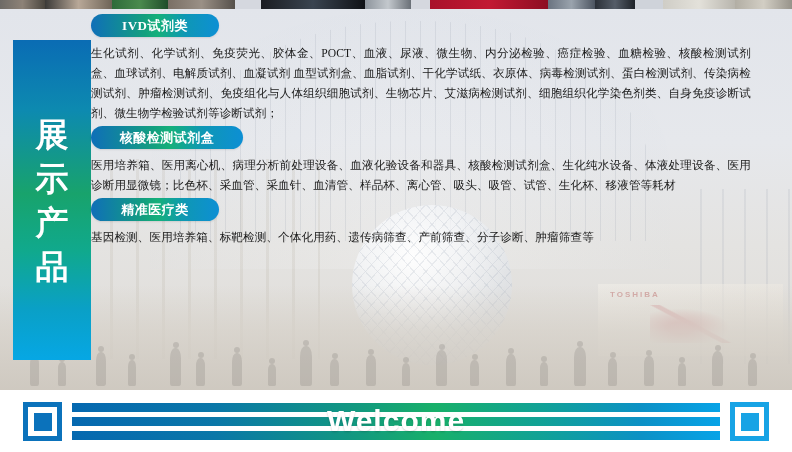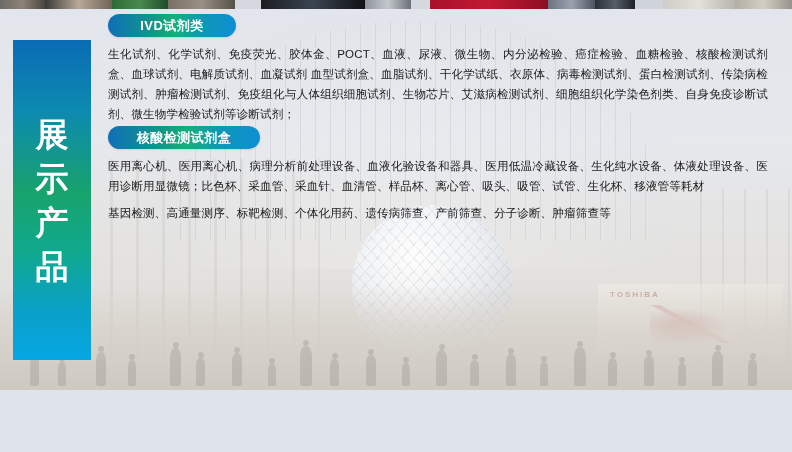--- a/index.html
+++ b/index.html
@@ -121,21 +121,21 @@
     display:flex; flex-direction:column; align-items:center; justify-content:center;
     gap:11px;
   }
   .side-panel .ch {
     color:#ffffff; font-size:33px; font-weight:bold; line-height:1;
     letter-spacing:0;
   }
 
   
   .content {
-    position:absolute; left:108px; top:14px; width:672px;
+    position:absolute; left:91px; top:14px; width:672px;font-family:Liberation Serif, serif;
   }
   .section { margin-bottom:2px; }
   .pill {
     display:inline-block;
     height:23px; line-height:23px;
     padding:0 26px;
     border-radius:12px;
     color:#ffffff; font-size:13px; font-weight:bold;
     letter-spacing:.5px;
     text-align:center;
@@ -268,26 +268,45 @@
   <div class="content">
 
     <div class="section">
       <div class="pill w1">IVD试剂类</div>
       <div class="body-text">生化试剂、化学试剂、免疫荧光、胶体金、POCT、血液、尿液、微生物、内分泌检验、癌症检验、血糖检验、核酸检测试剂盒、血球试剂、电解质试剂、血凝试剂 血型试剂盒、血脂试剂、干化学试纸、衣原体、病毒检测试剂、蛋白检测试剂、传染病检测试剂、肿瘤检测试剂、免疫组化与人体组织细胞试剂、生物芯片、艾滋病检测试剂、细胞组织化学染色剂类、自身免疫诊断试剂、微生物学检验试剂等诊断试剂；</div>
     </div>
 
 
     <div class="section">
       <div class="pill w3">核酸检测试剂盒</div>
-      <div class="body-text">医用离心机、医用离心机、病理分析前处理设备、血液化验设备和器具、医用低温冷藏设备、生化纯水设备、体液处理设备、医用诊断用显微镜；比色杯、采血管、采血针、血清管、样品杯、离心管、吸头、吸管、试管、生化杯、移液管等耗材</div>
+      <div class="body-text">医用培养箱、医用离心机、病理分析前处理设备、血液化验设备和器具、核酸检测试剂盒、生化纯水设备、体液处理设备、医用诊断用显微镜；比色杯、采血管、采血针、血清管、样品杯、离心管、吸头、吸管、试管、生化杯、移液管等耗材</div>
     </div>
 
     <div class="section">
-      <div class="body-text">基因检测、高通量测序、标靶检测、个体化用药、遗传病筛查、产前筛查、分子诊断、肿瘤筛查等</div>
+      <div class="pill w4">精准医疗类</div>
+      <div class="body-text">基因检测、医用培养箱、标靶检测、个体化用药、遗传病筛查、产前筛查、分子诊断、肿瘤筛查等</div>
     </div>
 
     <div class="section">
     </div>
 
   </div>
 
+  <div class="banner">
+    <div class="sq sq-l">
+      <div class="ring">
+          <div class="ring2"></div>
+        </div>
+    </div>
+    <div class="bars">
+      <div class="bar b1"></div>
+      <div class="bar b2"></div>
+      <div class="bar b3"></div>
+    </div>
+    <div class="welcome">Welcome</div>
+    <div class="sq sq-r">
+      <div class="ring">
+          <div class="ring2"></div>
+        </div>
+    </div>
+  </div>
 
 </div>
 
 </body></html>

